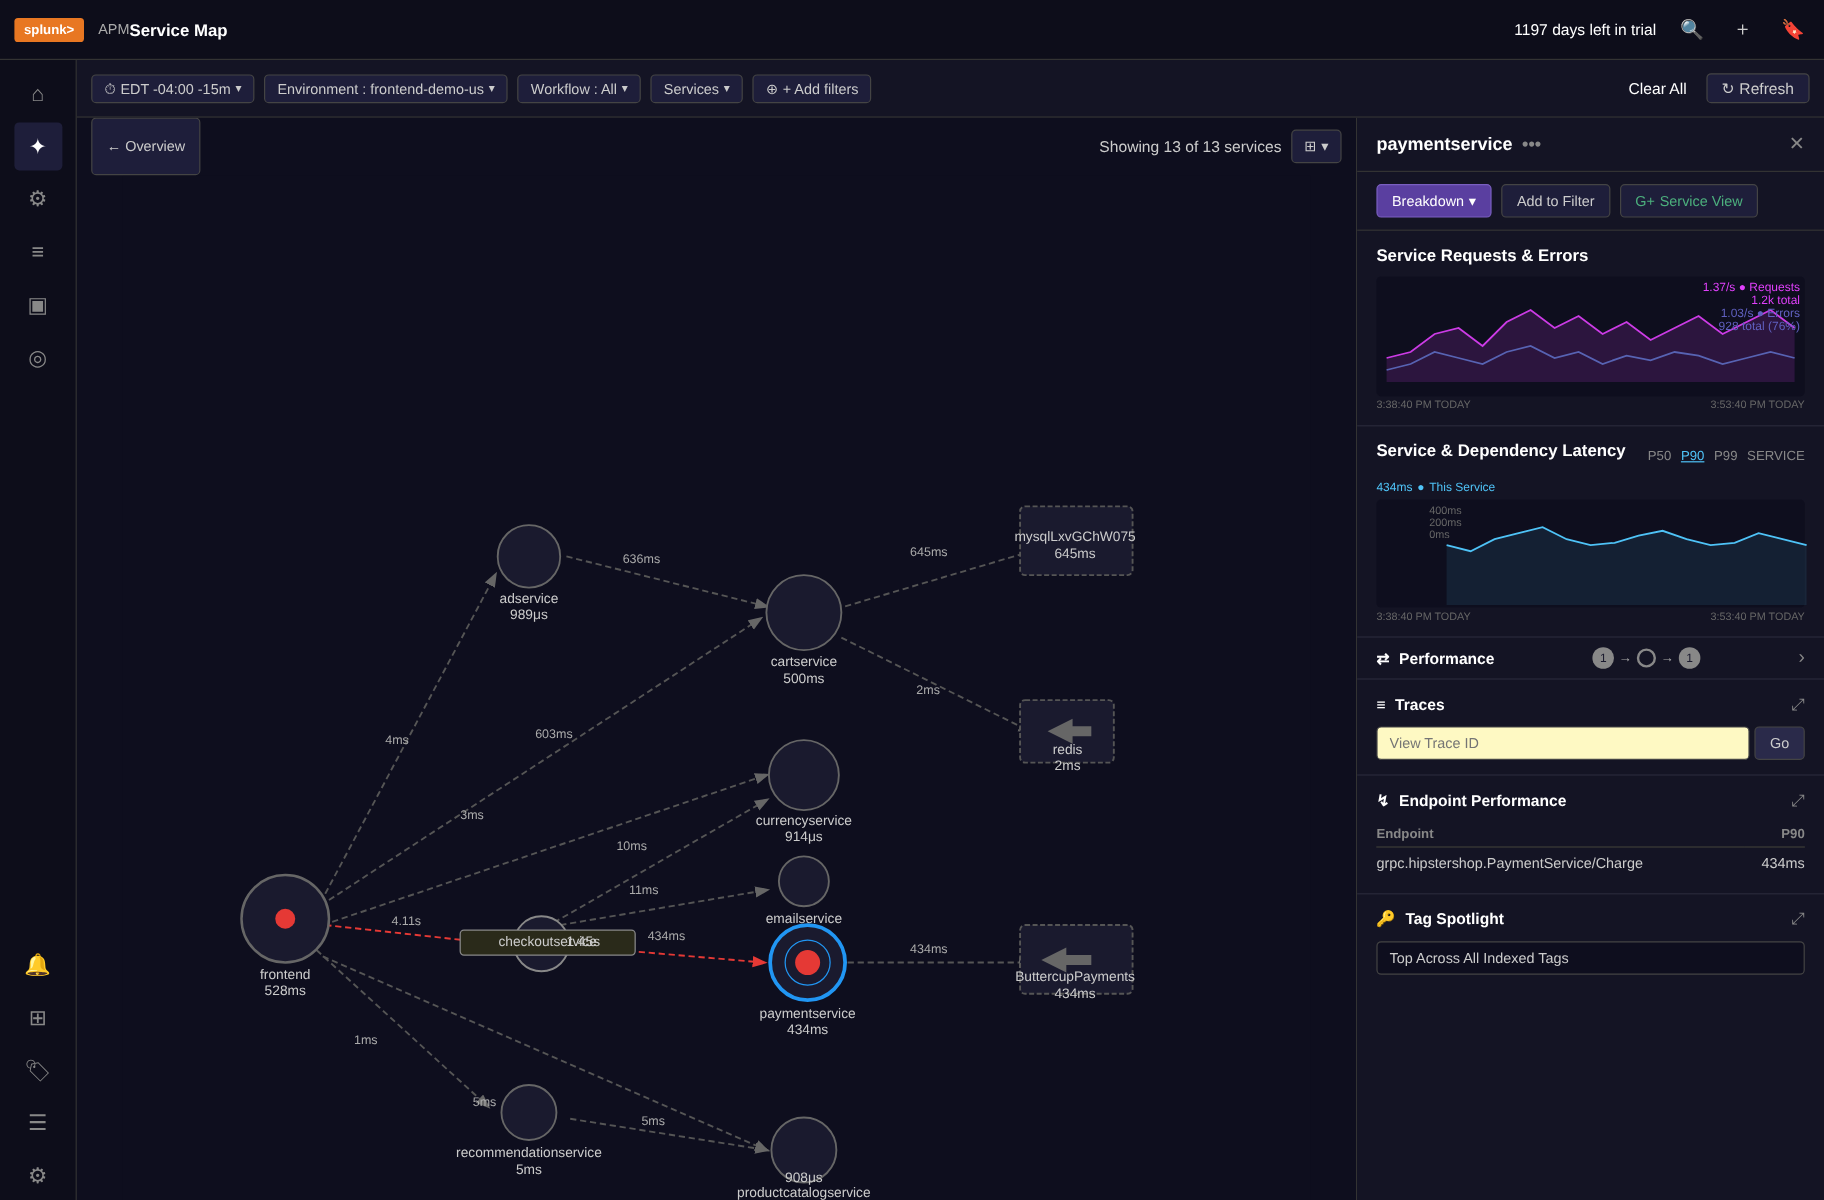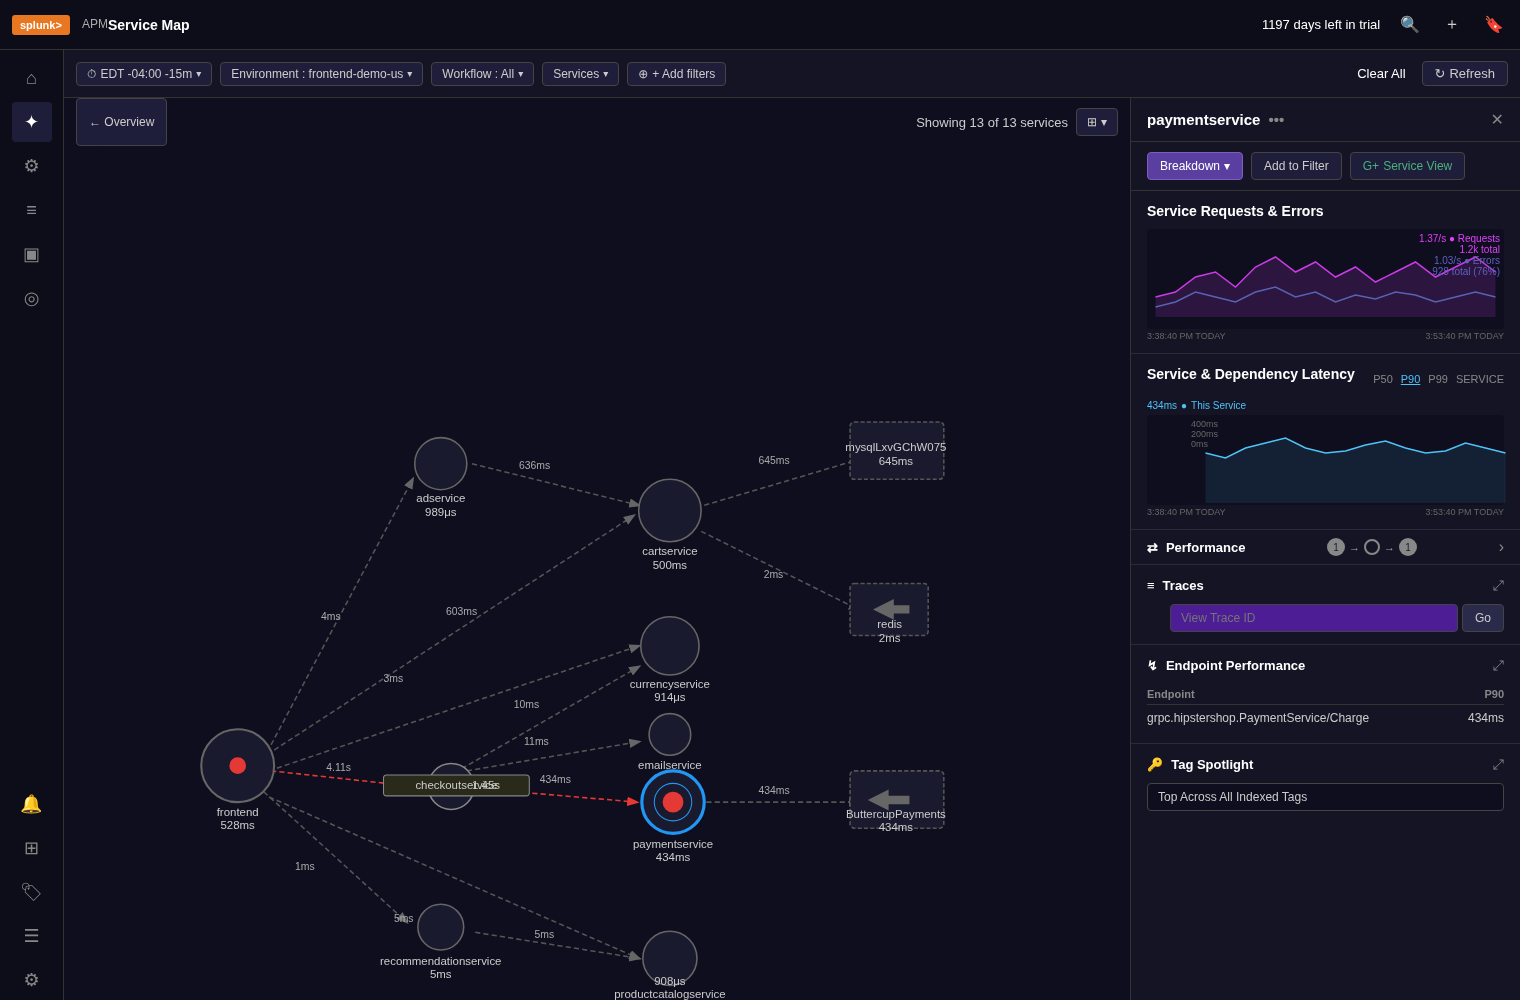--- a/index.html
+++ b/index.html
@@ -310,27 +310,26 @@
       margin-bottom: 10px;
     }
     .traces-title { color: #fff; font-size: 13px; font-weight: 600; display: flex; align-items: center; gap: 8px; }
     .expand-icon { color: #888; cursor: pointer; font-size: 14px; }
     .trace-input-row {
       display: flex;
       gap: 4px;
     }
     .trace-input {
       flex: 1;
-      background: #4c1d95;
+      background: #fef9c3;
       border: 1px solid #444;
       border-radius: 4px;
       color: #888;
       padding: 6px 10px;
       font-size: 12px;
-      margin-left: 23px;
     }
     .go-btn {
       background: #2a2a4a;
       border: 1px solid #444;
       border-radius: 4px;
       color: #ccc;
       padding: 6px 12px;
       font-size: 12px;
       cursor: pointer;
     }

